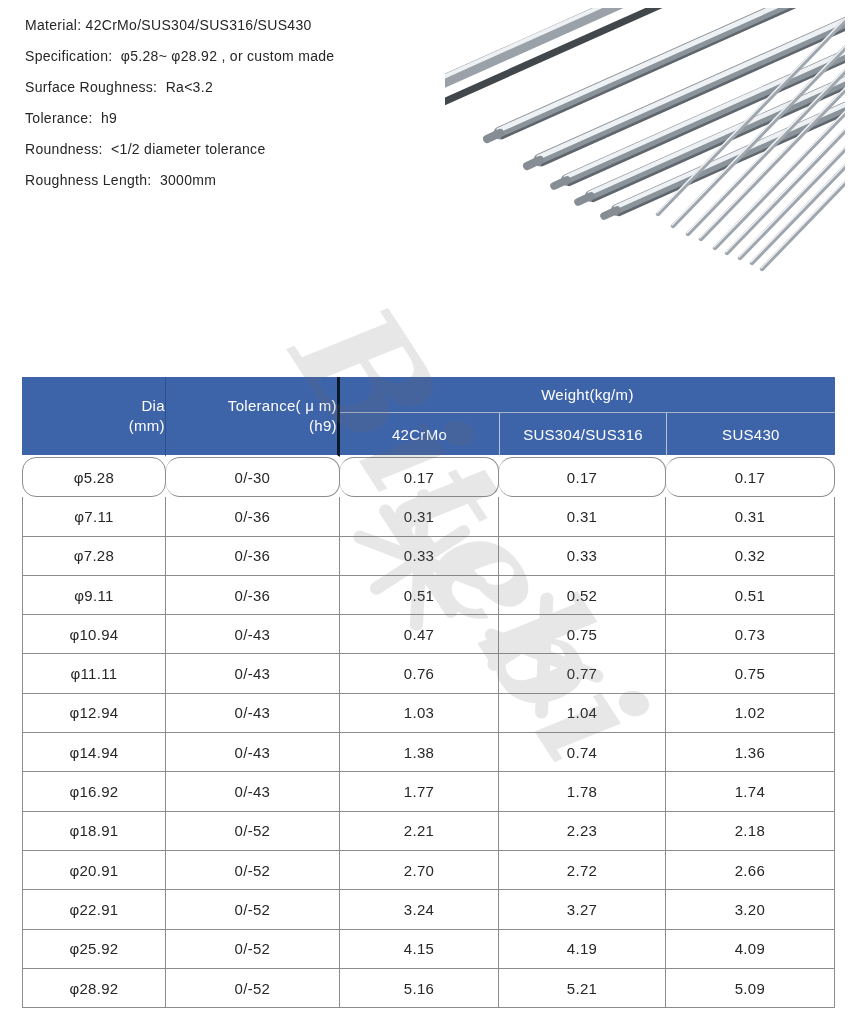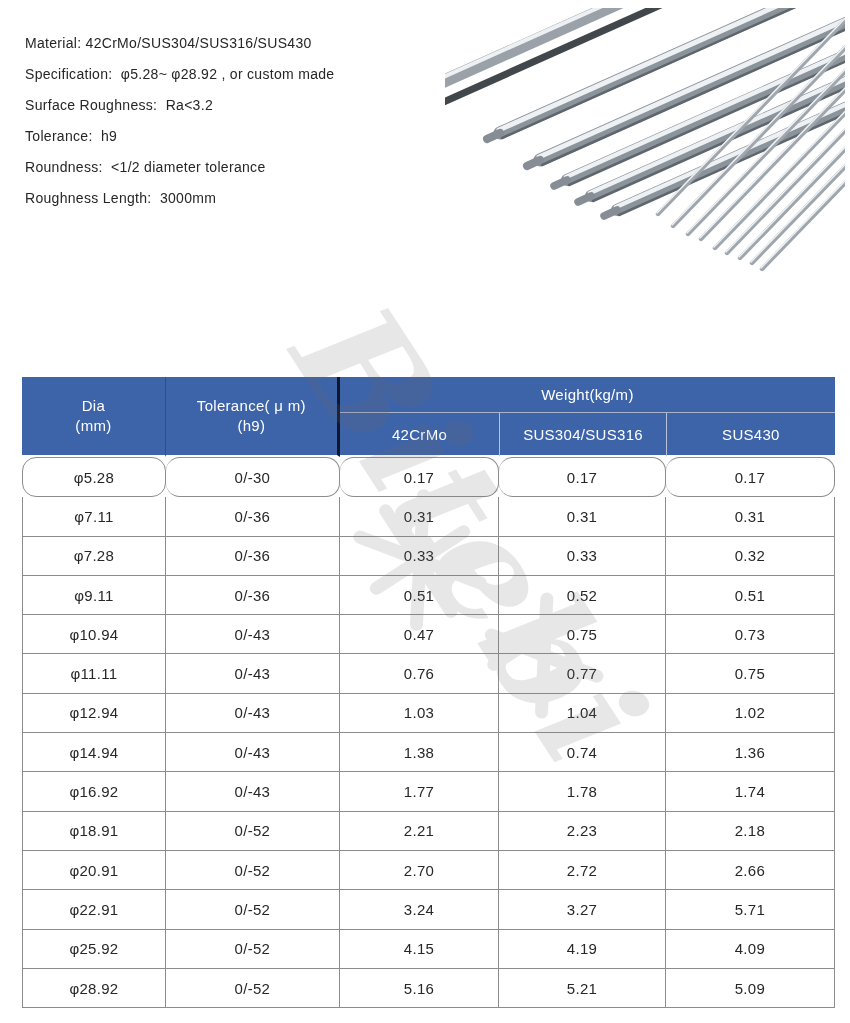--- a/index.html
+++ b/index.html
@@ -3,21 +3,21 @@
 <meta charset="utf-8">
 <style>
   html,body{margin:0;padding:0;}
   body{
     width:850px;height:1023px;position:relative;background:#ffffff;
     font-family:"Liberation Sans","DejaVu Sans",sans-serif;
     overflow:hidden;
   }
 
   
-  .specs{position:absolute;left:25px;top:28px;z-index:2;}
+  .specs{position:absolute;left:25px;top:10px;z-index:2;}
   .spec-line{
     font-size:14px;line-height:31px;color:#262626;
     white-space:pre;letter-spacing:.3px;font-weight:500;
   }
 
   
   .photo{position:absolute;left:445px;top:8px;width:400px;height:288px;z-index:1;}
 
   
   .wm{position:absolute;left:0;top:0;width:850px;height:1023px;pointer-events:none;z-index:6;}
@@ -30,21 +30,21 @@
   col.c1{width:17.7%}col.c2{width:21.4%}col.c3{width:19.6%}col.c4{width:20.5%}col.c5{width:20.8%}
   th{
     background:#3d63a8;color:#ffffff;font-weight:normal;
     font-size:15px;letter-spacing:.3px;padding:0;vertical-align:middle;
   }
   th.h-dia{border-right:1px solid #2d4f8c;border-bottom:2px solid #ffffff;height:78px;}
   th.h-tol{border-right:3px solid #0f172a;border-bottom:2px solid #ffffff;height:78px;}
   th.h-weight{height:35px;border-bottom:1px solid #a9b4c9;}
   th.h-sub{height:41px;border-bottom:2px solid #ffffff;}
   th.h-sub-mid,th.h-sub-right{border-left:1px solid #b9c3d6;}
-  .th-line{display:block;line-height:20px;text-align:center;}
+  .th-line{display:block;line-height:20px;text-align:right;}
 
   td{
     height:38.3px;text-align:center;vertical-align:middle;
     font-size:15px;color:#272727;letter-spacing:.3px;
     border-right:1px solid #8c8c8c;border-bottom:1px solid #8c8c8c;
     background:transparent;padding:0;
   }
   tbody tr td:first-child{border-left:1px solid #8c8c8c;}
   tbody tr:first-child td{border-top:1px solid #8c8c8c;border-radius:14px;}
 </style>
@@ -215,21 +215,21 @@
         <td>0/-52</td>
         <td>2.70</td>
         <td>2.72</td>
         <td>2.66</td>
       </tr>
       <tr>
         <td>φ22.91</td>
         <td>0/-52</td>
         <td>3.24</td>
         <td>3.27</td>
-        <td>5.71</td>
+        <td>3.20</td>
       </tr>
       <tr>
         <td>φ25.92</td>
         <td>0/-52</td>
         <td>4.15</td>
         <td>4.19</td>
         <td>4.09</td>
       </tr>
       <tr>
         <td>φ28.92</td>

